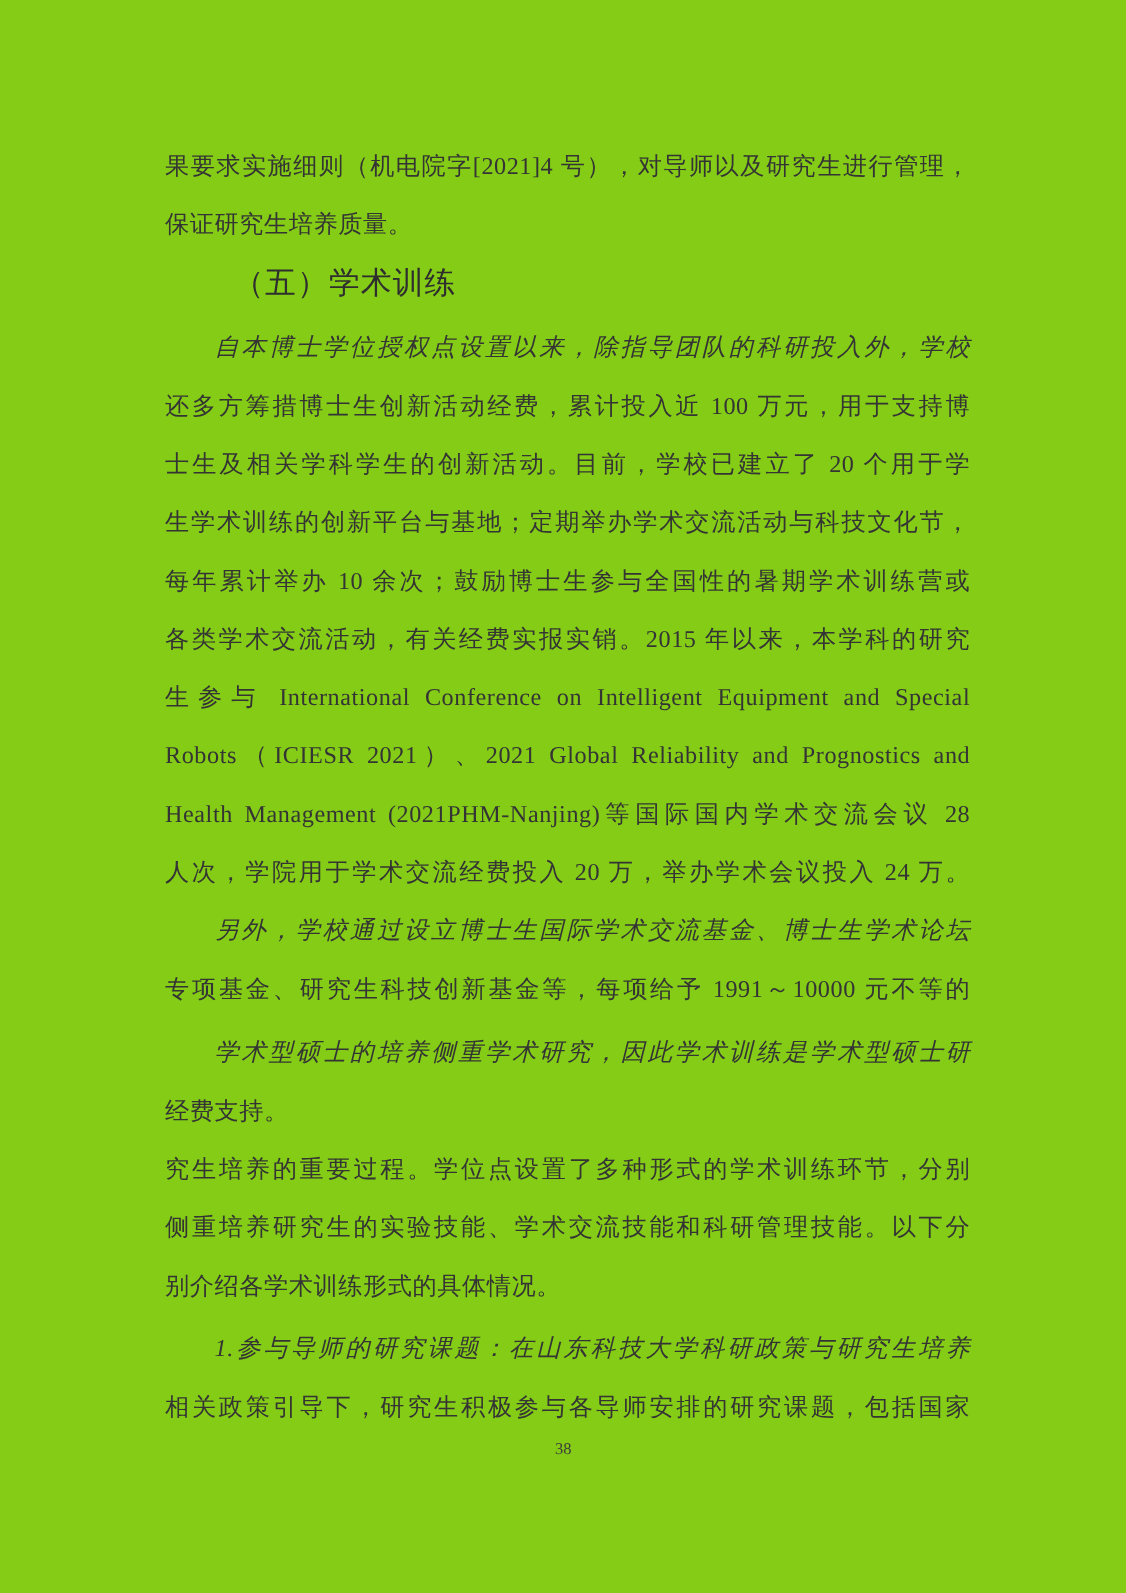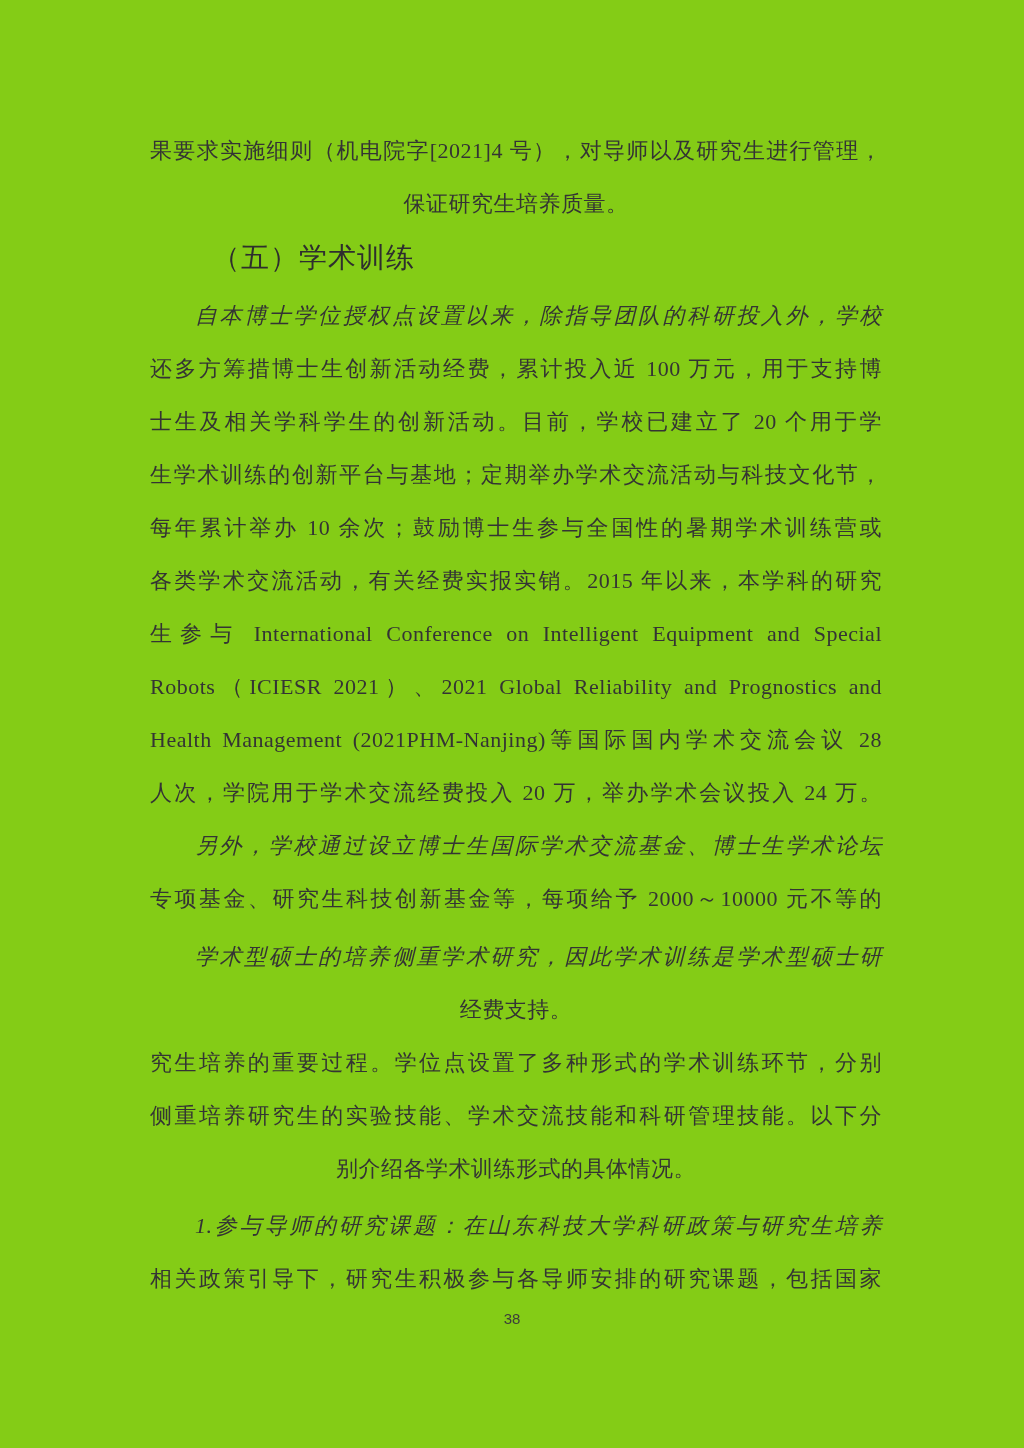--- a/index.html
+++ b/index.html
@@ -19,21 +19,21 @@
   .textblock {
     position: absolute;
     left: 150px;
     top: 124px;
     width: 732px;
     font-size: 22px;
   }
   .line {
     height: 53px;
     line-height: 53px;
-    text-align: center;
+    text-align: left;
     letter-spacing: 0.5px;
   }
   .line.fill {
     text-align: justify;
     text-align-last: justify;
   }
   .line.indent {
     text-indent: 45px;
     font-style: italic;
   }
@@ -48,21 +48,21 @@
     font-weight: normal;
     color: #2e2e2e;
     letter-spacing: 1px;
   }
   .pagenum {
     position: absolute;
     left: 0;
     top: 1310px;
     width: 100%;
     text-align: center;
-    font-family: Liberation Sans, sans-serif;
+    font-family: Liberation Serif, serif;
     font-size: 15px;
     color: #3c3c3c;
   }
 </style>
 </head>
 <body>
 
 <div class="page">
   <div class="textblock">
     <div class="line fill">果要求实施细则（机电院字[2021]4 号），对导师以及研究生进行管理，</div>
@@ -72,21 +72,21 @@
     <div class="line fill">还多方筹措博士生创新活动经费，累计投入近 100 万元，用于支持博</div>
     <div class="line fill">士生及相关学科学生的创新活动。目前，学校已建立了 20 个用于学</div>
     <div class="line fill">生学术训练的创新平台与基地；定期举办学术交流活动与科技文化节，</div>
     <div class="line fill">每年累计举办 10 余次；鼓励博士生参与全国性的暑期学术训练营或</div>
     <div class="line fill">各类学术交流活动，有关经费实报实销。2015 年以来，本学科的研究</div>
     <div class="line fill">生参与 International Conference on Intelligent Equipment and Special</div>
     <div class="line fill">Robots（ICIESR 2021）、2021 Global Reliability and Prognostics and</div>
     <div class="line fill">Health Management (2021PHM-Nanjing)等国际国内学术交流会议 28</div>
     <div class="line fill">人次，学院用于学术交流经费投入 20 万，举办学术会议投入 24 万。</div>
     <div class="line fill indent">另外，学校通过设立博士生国际学术交流基金、博士生学术论坛</div>
-    <div class="line fill">专项基金、研究生科技创新基金等，每项给予 2000～10000 元不等的</div>
+    <div class="line fill">专项基金、研究生科技创新基金等，每项给予 1991～10000 元不等的</div>
     <div class="line fill indent gap5">学术型硕士的培养侧重学术研究，因此学术训练是学术型硕士研</div>
     <div class="line">经费支持。</div>
     <div class="line fill">究生培养的重要过程。学位点设置了多种形式的学术训练环节，分别</div>
     <div class="line fill">侧重培养研究生的实验技能、学术交流技能和科研管理技能。以下分</div>
     <div class="line">别介绍各学术训练形式的具体情况。</div>
     <div class="line fill indent gap4">1.参与导师的研究课题：在山东科技大学科研政策与研究生培养</div>
     <div class="line fill">相关政策引导下，研究生积极参与各导师安排的研究课题，包括国家</div>
   </div>
   <div class="pagenum">38</div>
 </div>

